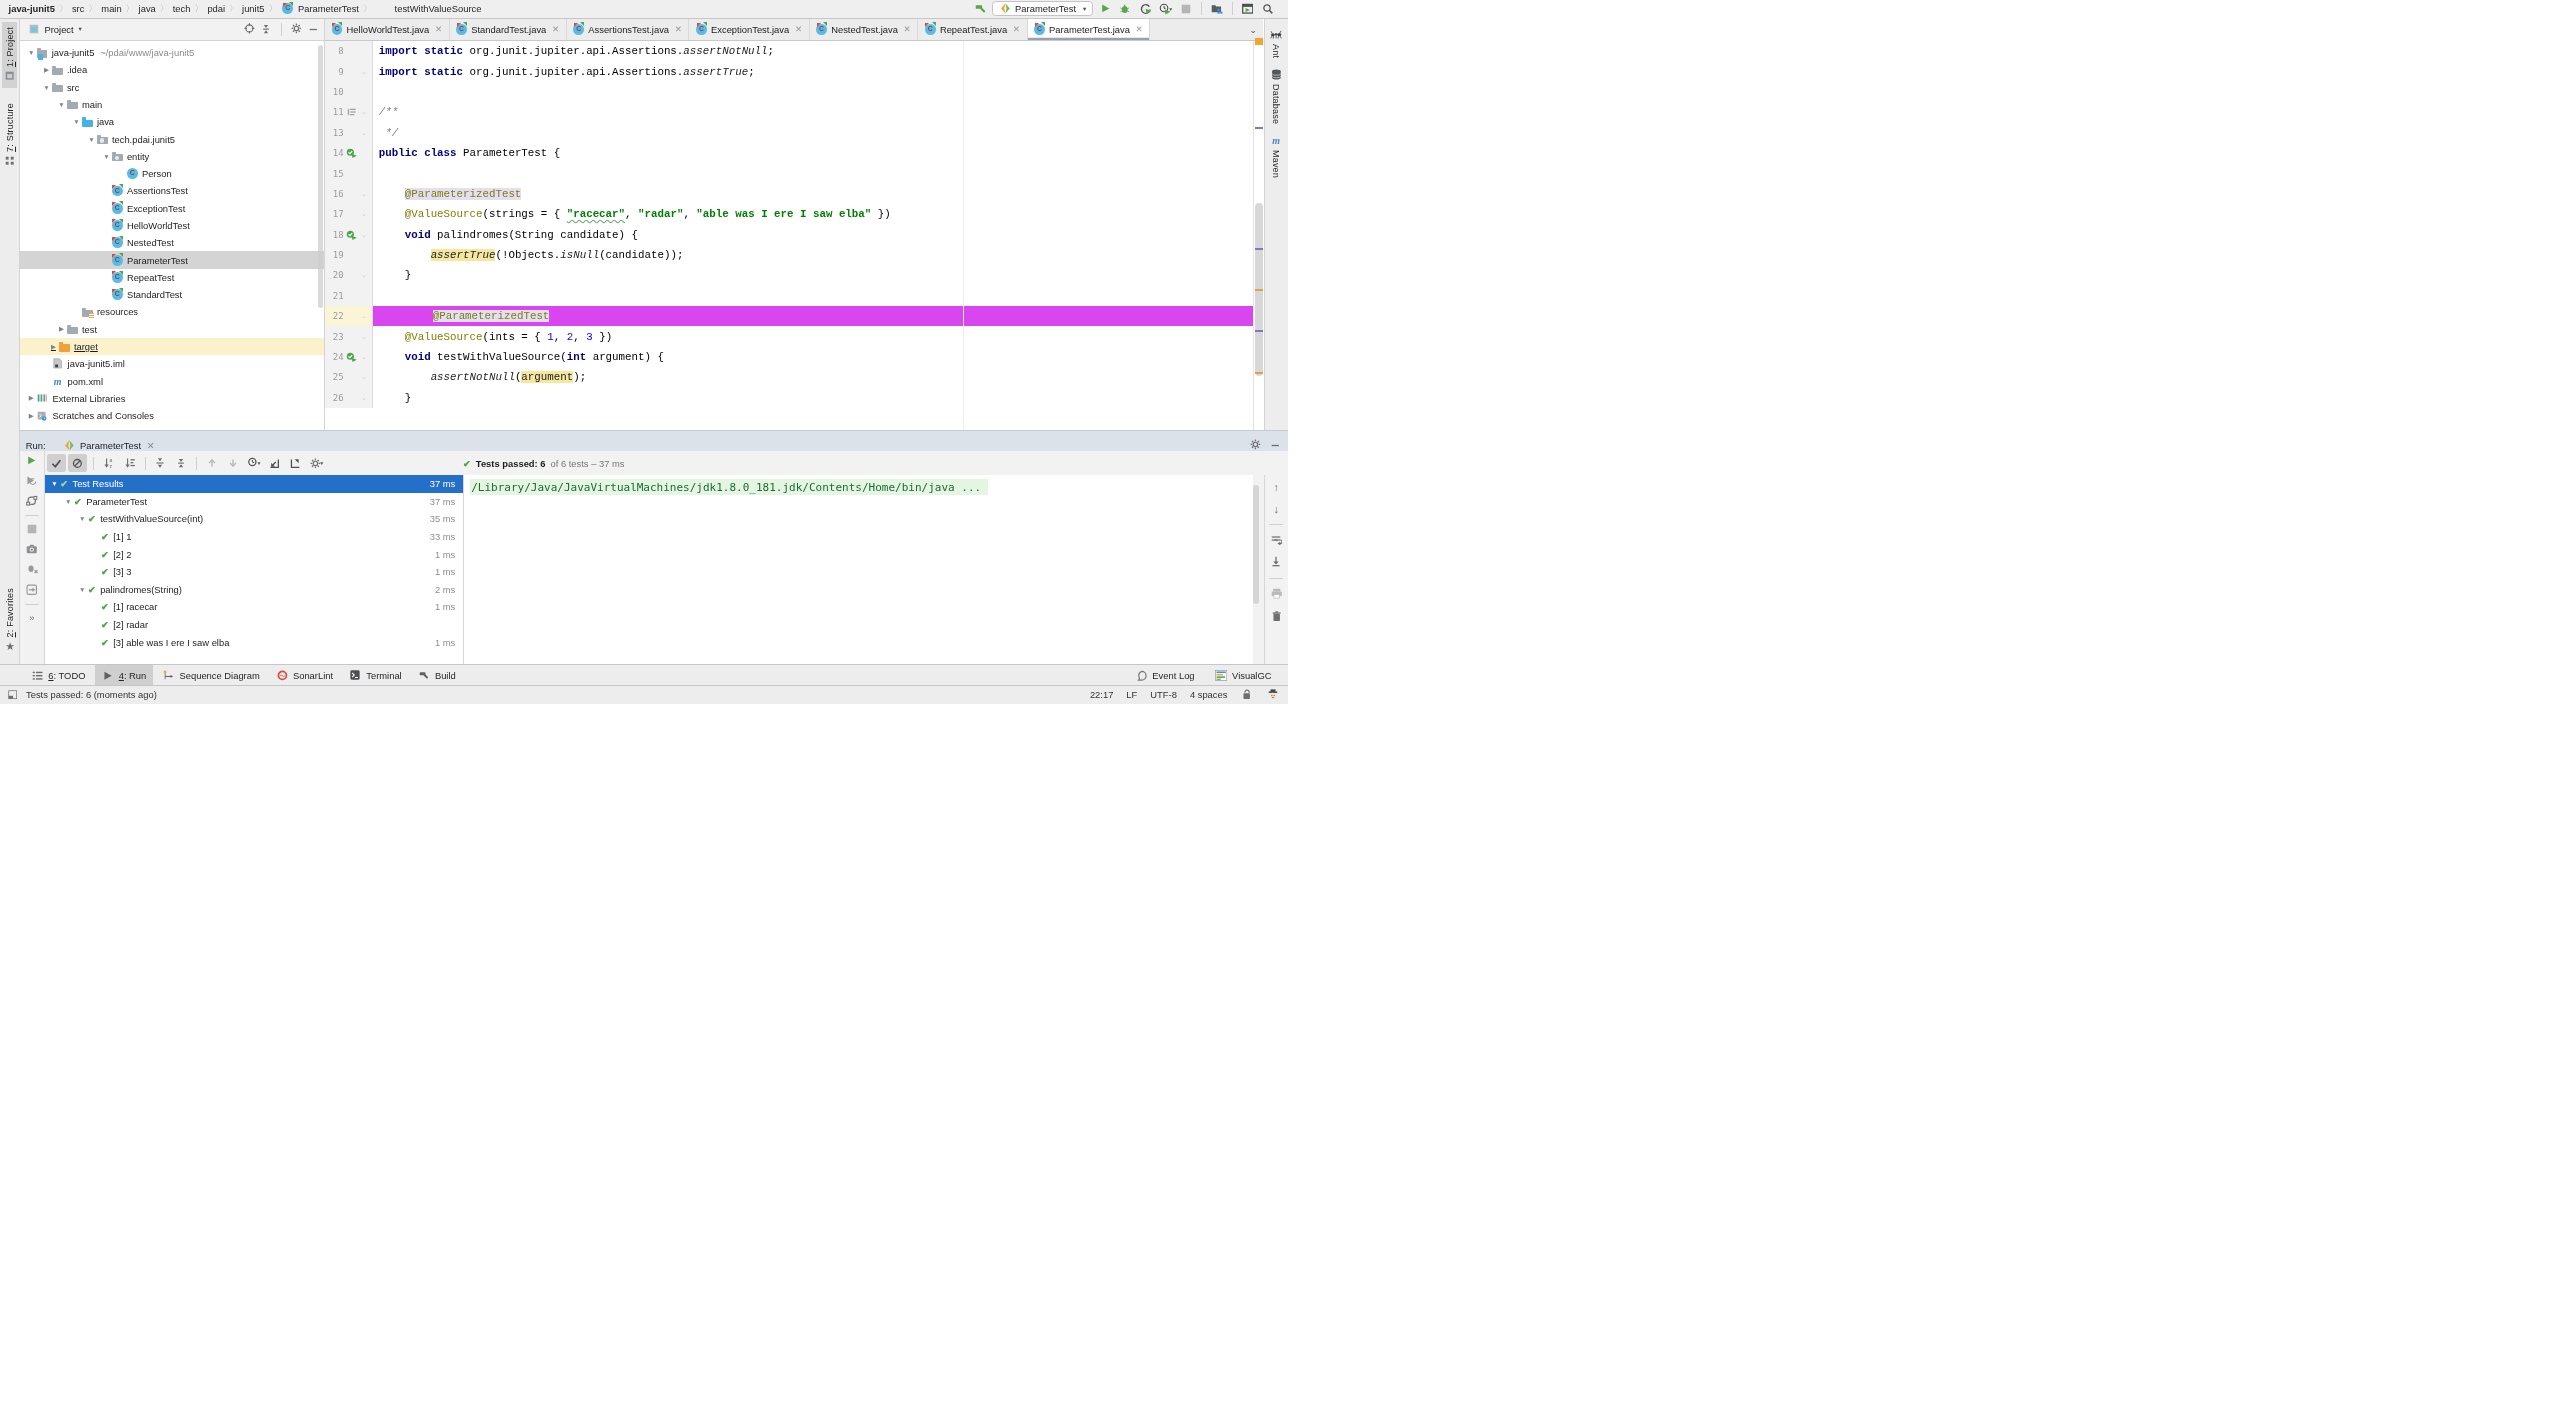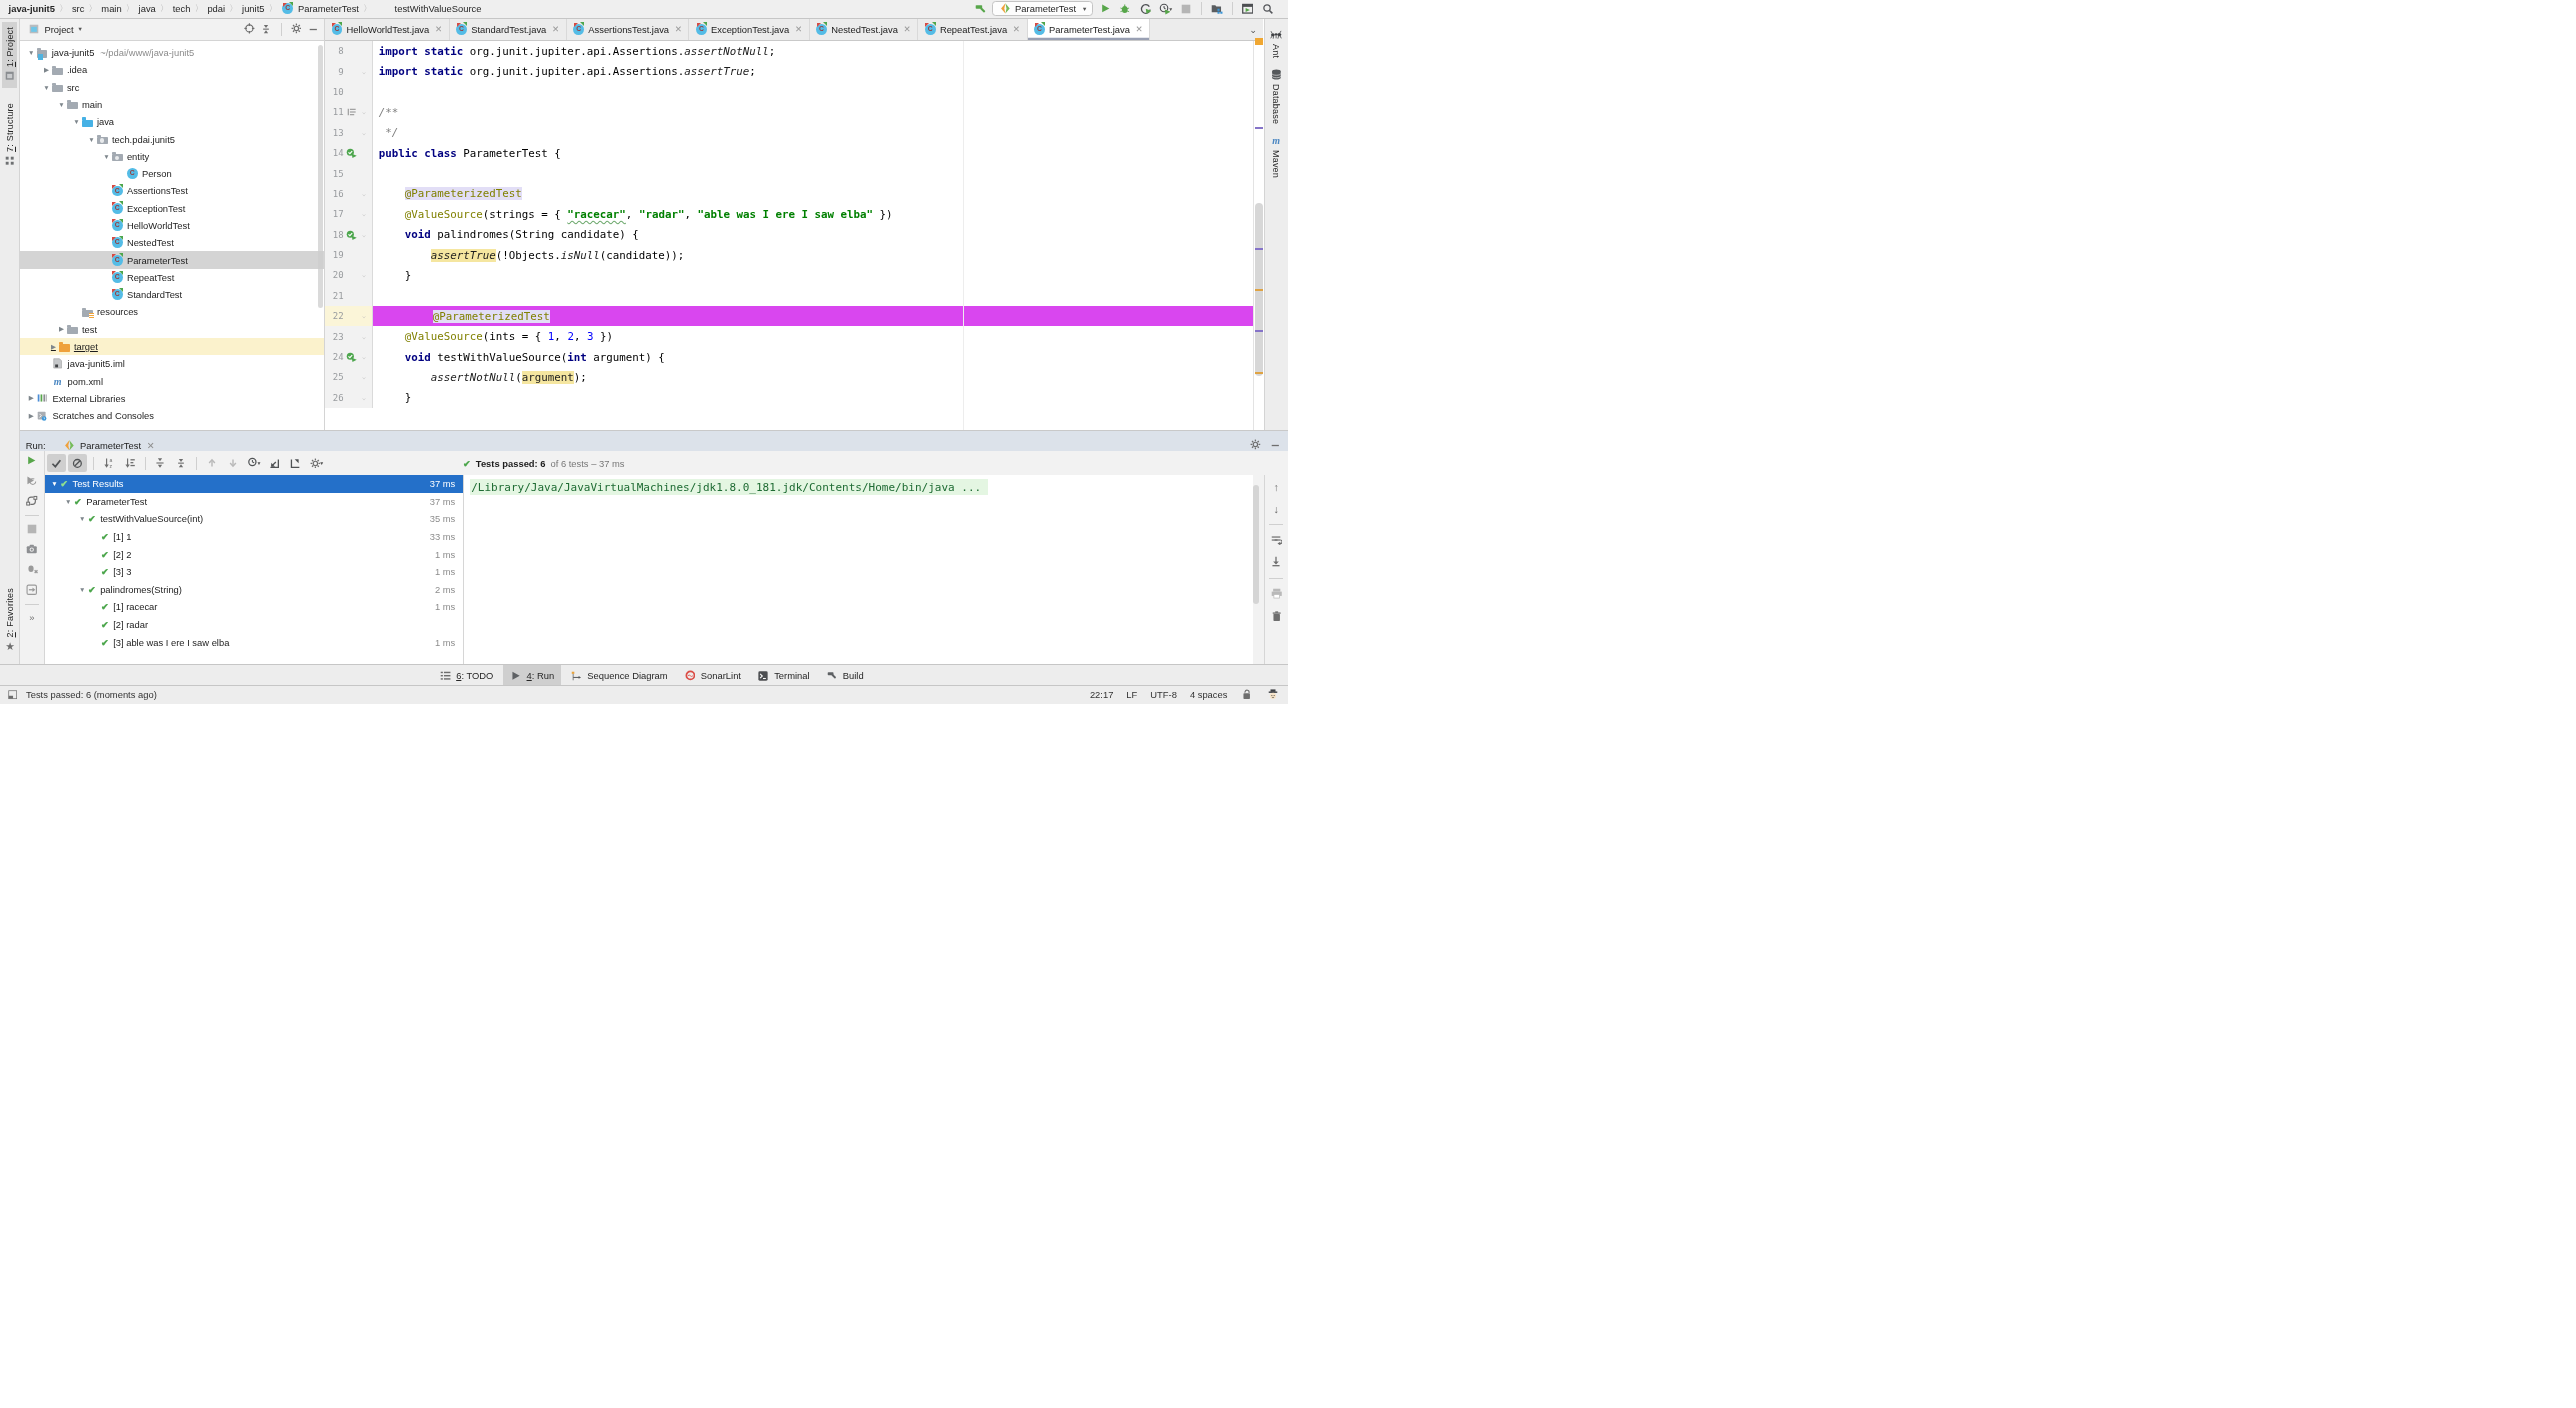--- a/index.html
+++ b/index.html
@@ -65,21 +65,21 @@
 
   
   #editor { position:absolute; top:41px; left:325px; width:938px; height:389px; background:#fff; overflow:hidden; }
   .cl { display:flex; height:20.4px; align-items:center; font-family:"DejaVu Sans Mono",monospace; font-size:10.8px; }
   .cl .gut { width:48px; height:100%; background:#F2F2F2; border-right:0.7px solid #DADADA; display:flex; align-items:center; flex:0 0 auto; }
   .cl.cur .gut { background:#FBF5D8; }
   .cl.cur { background:#d946ef;gap:28px; }
   .cl .num { width:18.7px; text-align:right; color:#999C9F; font-size:9px; font-family:"DejaVu Sans Mono",monospace; flex:0 0 auto; }
   .cl .gicon { width:16px; display:flex; justify-content:center; align-items:center; flex:0 0 auto; }
   .cl .fold { width:8.6px; display:flex; justify-content:center; align-items:center; flex:0 0 auto; color:#B9B9B9; font-size:5.8px; }
-  .cl .code { white-space:pre; padding-left:5.8px; }
+  .cl .code { white-space:pre; padding-left:5.8px;font-family:Liberation Mono, monospace; }
   .sk{color:#000080;font-weight:bold} .sp{color:#000}
   .si{font-style:italic} .ss{color:#008000;font-weight:bold}
   .ssu{color:#008000;font-weight:bold;text-decoration:underline; text-decoration-style:wavy; text-decoration-color:#6CA86C; text-underline-offset:2.2px;}
   .sn{color:#0000FF} .sc{color:#808080;font-style:italic}
   .sa{color:#808000} .sab{color:#808000;background:#E2DEF6}
   .shi{background:#F5E6A0;font-style:italic} .shp{background:#F5E6A0}
   #wrap-guide { position:absolute; top:0; left:638px; width:0.7px; height:389px; background:#EDEDED; }
   #estripe { position:absolute; top:41px; left:1253px; width:10px; height:389px; background:#FFFFFF; border-left:0.7px solid #E3E3E3; }
   #estripe .mk { position:absolute; left:1.4px; width:7.2px; height:2.2px; }
   #esthumb { position:absolute; left:0.7px; top:162px; width:8px; height:173px; background:#CDCDCD; border-radius:4.3px; opacity:.8; }
@@ -109,21 +109,21 @@
   .tsrow .time { margin-left:auto; color:#8C8C8C; }
   .tsrow.sel { background:#2470C9; color:#fff; }
   .tsrow.sel .time, .tsrow.sel .arr { color:#fff; }
   .tsrow.sel .ck { color:#8FE08F; }
   #console { position:absolute; top:44px; left:443px; right:35px; bottom:0; background:#fff; border-left:0.7px solid #D6D6D6; padding:4.3px 0 0 5.8px; font-family:"DejaVu Sans Mono",monospace; font-size:11px; }
   #console .cmd { display:inline-block; background:#E4F6E2; color:#1E6B33; padding:1.4px 7.2px 1.4px 1.4px; }
   #console-scroll { position:absolute; top:54px; right:29px; width:6.5px; height:119px; background:#CDCDCD; border-radius:3.6px; opacity:.8; }
   #console-icons { position:absolute; top:44px; right:0; width:24.5px; bottom:0; background:#F2F2F2; border-left:0.7px solid #D6D6D6; display:flex; flex-direction:column; align-items:center; padding-top:5.8px; gap:8.6px; color:#6E6E6E; }
 
   
-  #bottom-bar { position:absolute; top:664px; left:0; width:1288px; height:21.6px; background:#EDEDED; border-top:0.7px solid #C6C6C6; display:flex; align-items:center; padding:0 10px 0 24.5px; gap:2.9px;flex-direction:column; }
+  #bottom-bar { position:absolute; top:664px; left:0; width:1288px; height:21.6px; background:#EDEDED; border-top:0.7px solid #C6C6C6; display:flex; align-items:center; padding:0 10px 0 24.5px; gap:2.9px; }
   .bwin { display:flex; align-items:center; gap:4.3px; padding:0 6.5px; height:21.6px; color:#262626; }
   .bwin.active { background:#CFCFCF; }
   .bwin u { text-decoration:underline; }
   #bottom-right { margin-left:auto; display:flex; align-items:center; gap:7.2px; }
   #status-bar { position:absolute; top:685px; left:0; width:1288px; height:18.7px; background:#EDEDED; border-top:0.7px solid #C6C6C6; display:flex; align-items:center; padding:0 8.6px 0 5.8px; color:#333; }
   #status-msg { margin-left:7.2px; }
   #status-right { margin-left:auto; display:flex; align-items:center; gap:13px; }
   .grayic { color:#6E6E6E; }
 </style>
 </head>

